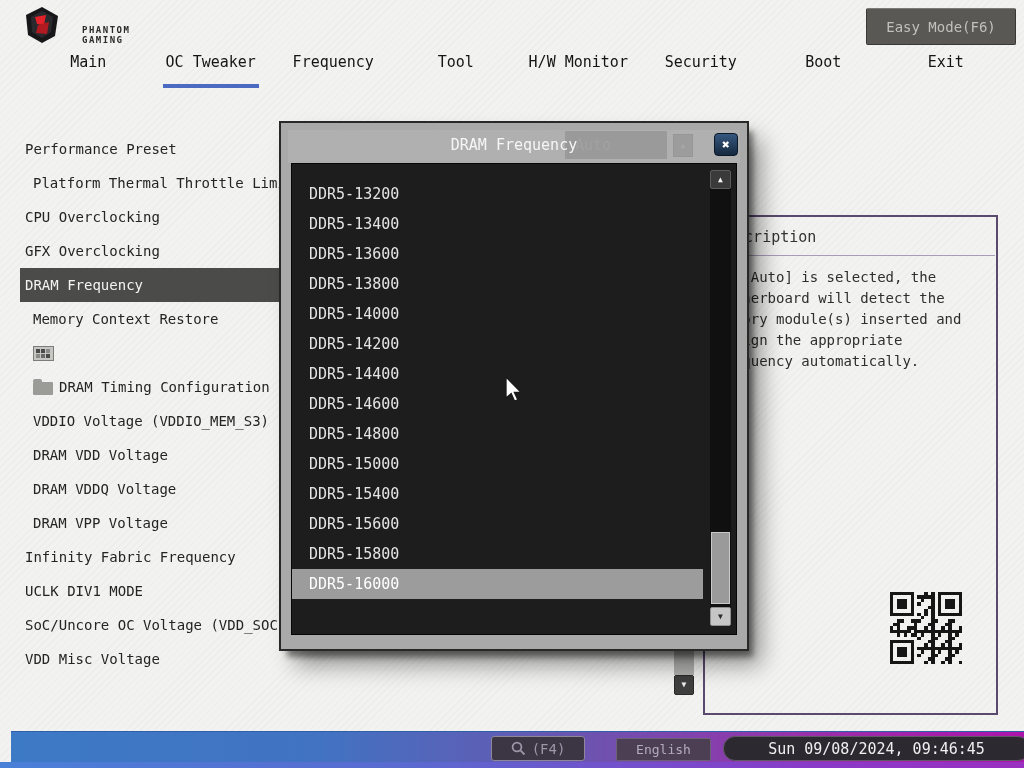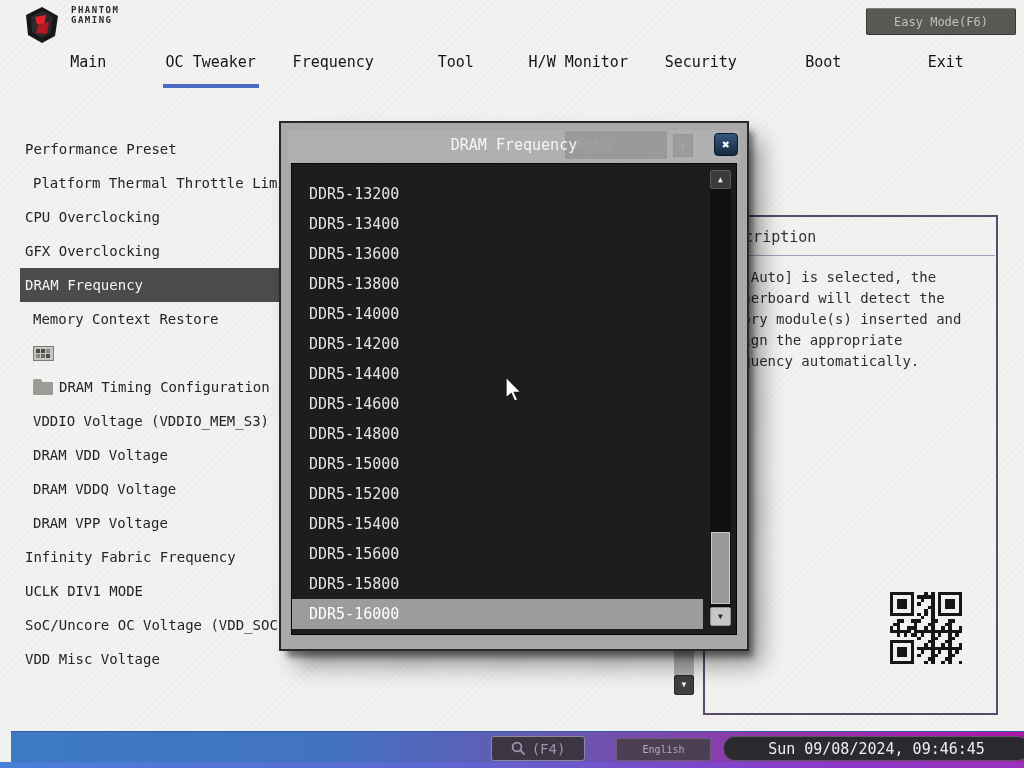--- a/index.html
+++ b/index.html
@@ -1,25 +1,25 @@
 <!DOCTYPE html>
 <html style="--accent-underline: #4a6bbf; --selected-row-bg: #9c9c9c; --sidebar-selected-bg: #4b4b49; --close-button-bg: #1d3a5e; --statusbar-left: #3d7ac6; --statusbar-right: #ad13ab;"><head>
 <meta charset="utf-8">
 <style>
   html,body{margin:0;padding:0;}
   *{box-sizing:border-box;font-family:"DejaVu Sans Mono","Liberation Mono",monospace;}
   .screen{position:relative;width:1024px;height:768px;overflow:hidden;
     background:#f2f2f0;
     background-image:repeating-linear-gradient(135deg,rgba(0,0,0,0.022) 0 1px,transparent 1px 5px);}
   
-  .logo{position:absolute;left:22px;top:5px;display:flex;align-items:flex-start;gap:9px;}
+  .logo{position:absolute;left:22px;top:5px;display:flex;align-items:flex-end;gap:20px;}
   .logo-text{font-size:9px;font-weight:bold;letter-spacing:1.5px;color:#2b2b2b;line-height:10px;}
-  .easy-mode{position:absolute;left:866px;top:8px;width:150px;height:27px;
+  .easy-mode{position:absolute;left:866px;top:8px;width:150px;height:37px;
     background:#5a5855;border:1px solid #3a3836;border-top-color:#7d7b78;color:#c2c0ba;
-    font-size:12px;border-radius:2px;cursor:pointer;}
+    font-size:14px;border-radius:2px;cursor:pointer;}
   .nav{position:absolute;left:27px;top:50px;width:980px;height:38px;display:flex;}
   .tab{flex:1;position:relative;text-align:center;font-size:15px;color:#141414;padding-top:3px;cursor:pointer;}
   .tab .ul{display:none;position:absolute;left:50%;transform:translateX(-50%);bottom:0;width:96px;height:4px;background:var(--accent-underline,#4a6bbf);}
   .tab.active .ul{display:block;}
   
   .sidebar{position:absolute;left:20px;top:132px;width:261px;}
   .side-item{height:34px;line-height:34px;font-size:14px;color:#242424;white-space:nowrap;overflow:hidden;
     display:flex;align-items:center;cursor:pointer;}
   .side-item.ind0{padding-left:5px;}
   .side-item.ind1{padding-left:13px;}
@@ -64,21 +64,21 @@
     color:#2a2a2a;font-size:8px;text-align:center;line-height:17px;border-radius:2px;padding:0;cursor:pointer;}
   .pop-thumb{position:absolute;left:1px;bottom:22px;width:19px;height:72px;background:#9a9a9a;border:1px solid #c9c9c9;cursor:grab;}
   
   .statusbar{position:absolute;left:11px;top:731px;width:1024px;height:31px;border-top:1px solid #2f5fa8;
     background:linear-gradient(90deg,var(--statusbar-left,#3d7ac6) 0%,#4173c2 30%,#6a55b0 55%,#9a30aa 78%,var(--statusbar-right,#ad13ab) 100%);}
   .bottom-strip{position:absolute;left:0;top:762px;width:1024px;height:6px;
     background:linear-gradient(90deg,#4a80d8 0%,#5a6ad0 40%,#8a3ac8 80%,#9a30c0 100%);}
   .search-btn{position:absolute;left:480px;top:4px;width:94px;height:25px;background:#3b3544;border:1px solid #8d8799;
     border-radius:3px;color:#9c96a8;font-size:14px;display:flex;align-items:center;justify-content:center;gap:6px;cursor:pointer;}
   .lang-btn{position:absolute;left:605px;top:6px;width:95px;height:23px;background:#4c3f54;border:1px solid #6d6177;
-    border-radius:2px;color:#b3abbe;font-size:10px;cursor:pointer;}
+    border-radius:2px;color:#b3abbe;font-size:13px;cursor:pointer;}
   .time-btn{position:absolute;left:712px;top:4px;width:307px;height:25px;background:#2c2931;border:1px solid #5f5a68;
     border-radius:12px;color:#efefef;font-size:15px;cursor:pointer;}
   .cursor{position:absolute;left:505px;top:376px;z-index:9;pointer-events:none;}
 </style>
 </head>
 <body>
 
 <div class="screen">
 
   <div class="logo">
@@ -473,23 +473,20 @@
             <div class="option">
       <span>DDR5-14600</span>
     </div>
             <div class="option">
       <span>DDR5-14800</span>
     </div>
             <div class="option">
       <span>DDR5-15000</span>
     </div>
             <div class="option">
-      <span>DDR5-15200</span>
-    </div>
-            <div class="option">
       <span>DDR5-15400</span>
     </div>
             <div class="option">
       <span>DDR5-15600</span>
     </div>
             <div class="option">
       <span>DDR5-15800</span>
     </div>
             <div class="option selected">
       <span>DDR5-16000</span>

